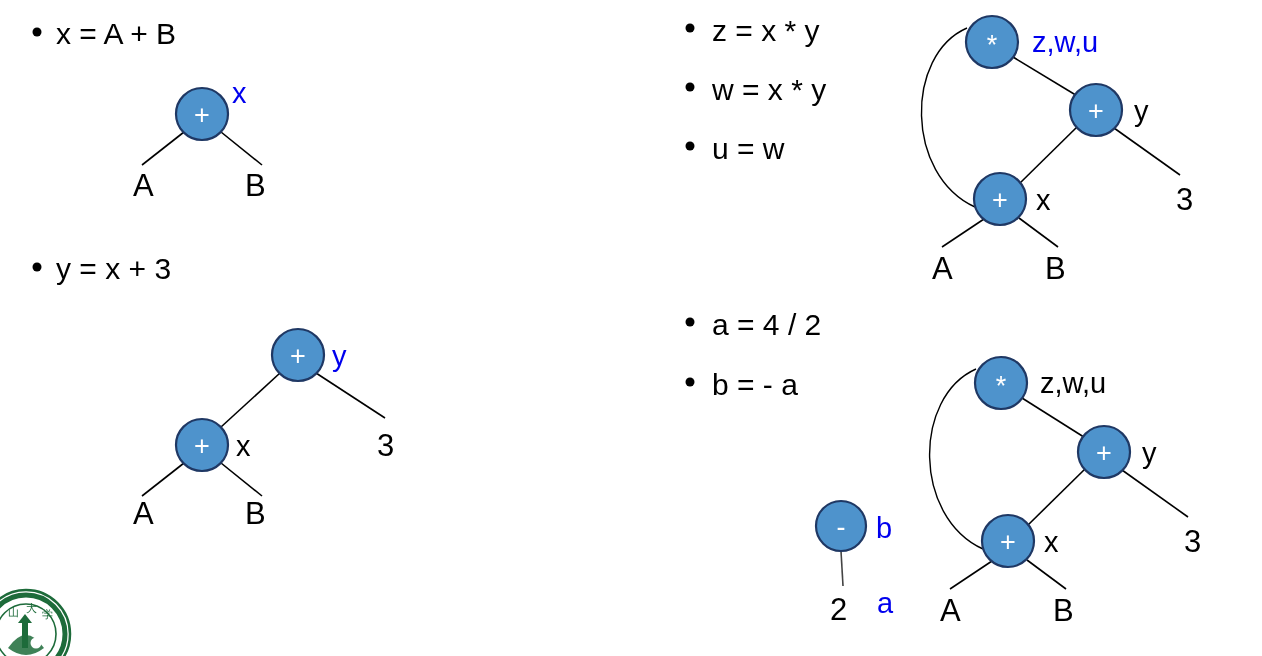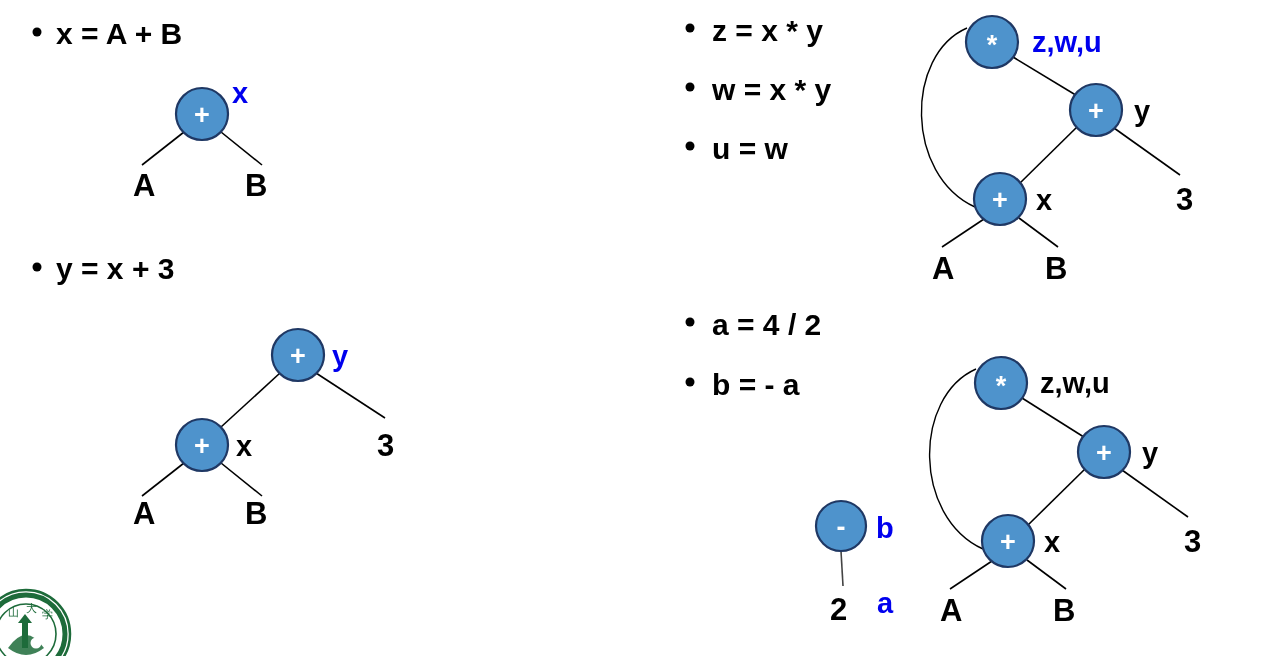--- a/index.html
+++ b/index.html
@@ -12,21 +12,20 @@
     height: 656px;
     position: relative;
     overflow: hidden;
     font-family: "Liberation Sans", sans-serif;
   }
   #slide {
     position: absolute;
     left: 0; top: 0;
     width: 1262px;
     height: 656px;
-    font-weight: bold;
   }
   svg { display: block; }
   .bullet-text {
     font-family: "Liberation Sans", sans-serif;
     font-size: 30px;
     fill: #000000;
   }
   .bullet-dot { fill: #000000; }
   .node-circle {
     fill: #4e93cc;

